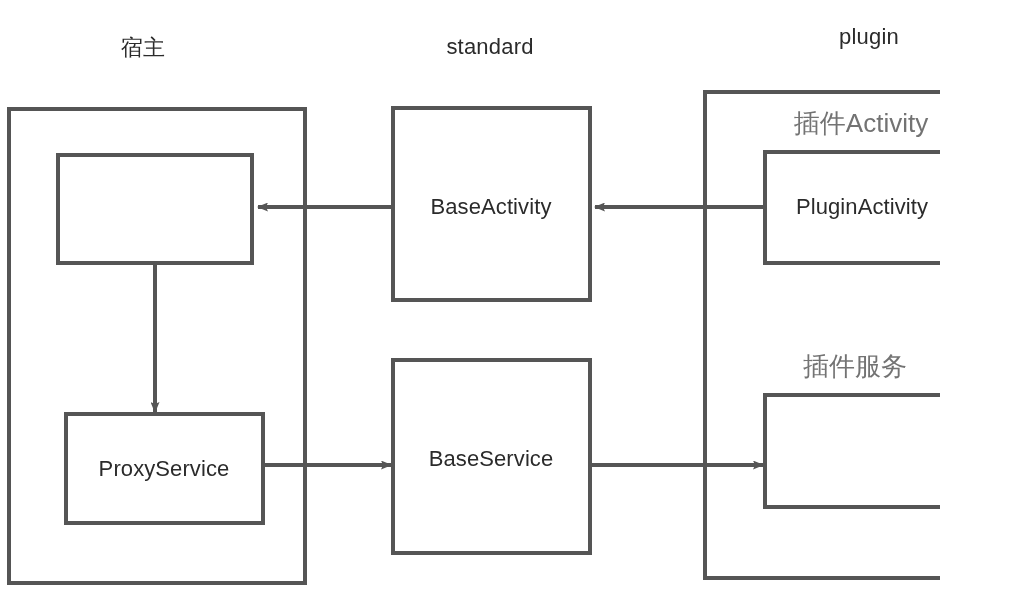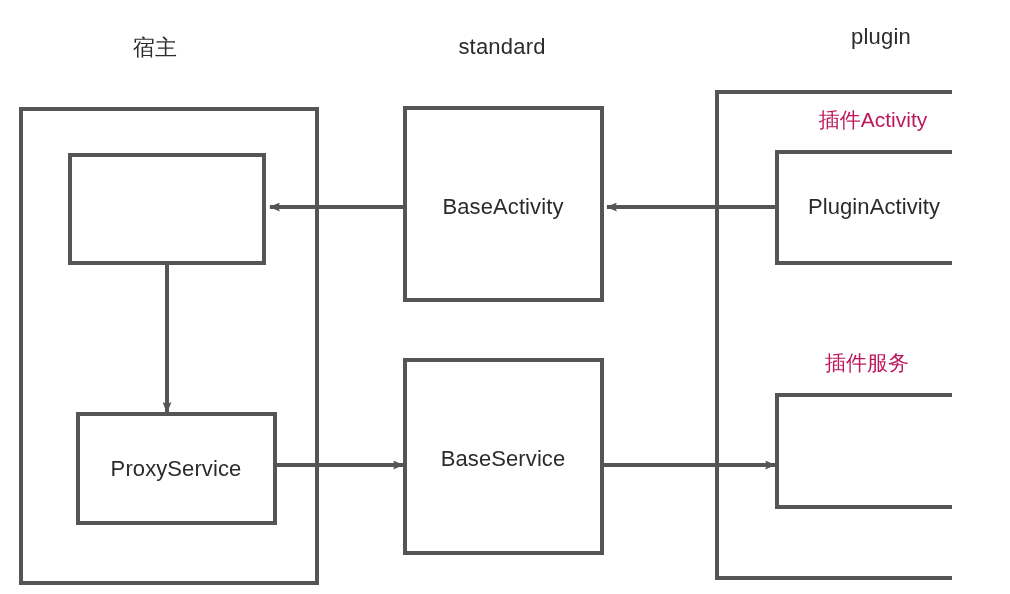--- a/index.html
+++ b/index.html
@@ -7,42 +7,41 @@
     padding: 0;
     background: #ffffff;
   }
   #canvas {
     position: relative;
     width: 940px;
     height: 594px;
     background: #ffffff;
     font-family: "Liberation Sans", "DejaVu Sans", sans-serif;
     overflow: hidden;
-    margin-left: 12px;
   }
   svg#diagram {
     position: absolute;
     left: 0;
     top: 0;
     width: 1010px;
     height: 594px;
   }
   .col-label {
     position: absolute;
     font-size: 22px;
     color: #2b2b2b;
     text-align: center;
     white-space: nowrap;
     transform: translateX(-50%);
     letter-spacing: 0.2px;
   }
   .group-label {
     position: absolute;
-    font-size: 21px;
-    color: #be185d;
+    font-size: 26px;
+    color: #737373;
     text-align: center;
     white-space: nowrap;
     transform: translateX(-50%);
   }
   .node-label {
     position: absolute;
     font-size: 22px;
     color: #2b2b2b;
     text-align: center;
     white-space: nowrap;

